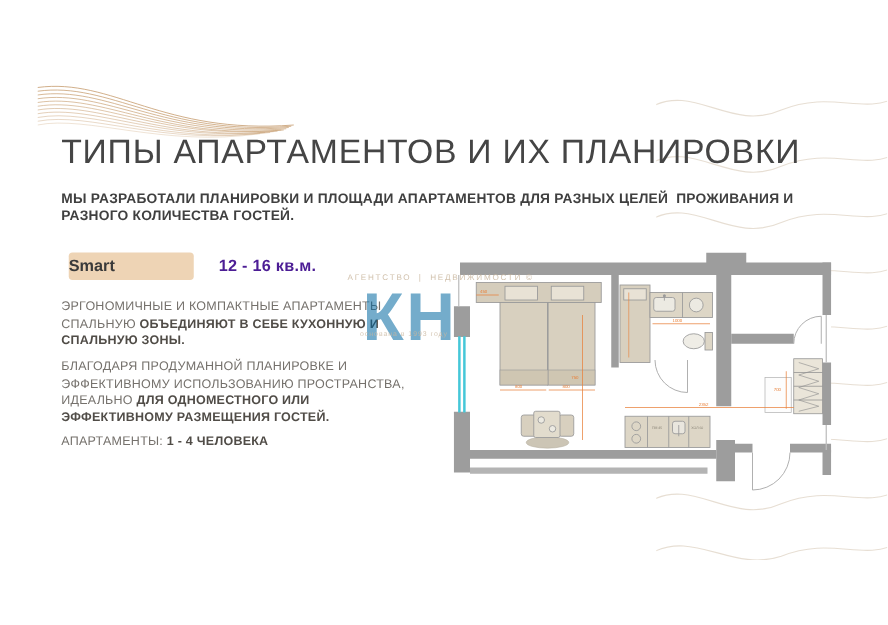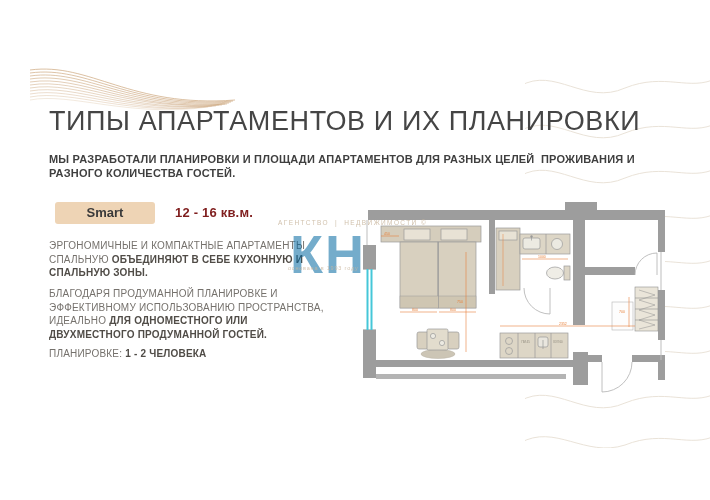--- a/index.html
+++ b/index.html
@@ -15,25 +15,25 @@
     left:49px;top:106px;width:600px;
     font-size:27px;letter-spacing:.6px;color:#454545;font-weight:400;
   }
   .subtitle{
     left:49px;top:152px;width:620px;
     font-size:11px;font-weight:700;color:#3f3f3f;line-height:14px;
     letter-spacing:.2px;white-space:pre-wrap;
   }
   .badge{
     left:55px;top:202px;width:100px;height:22px;border-radius:3px;
-    background:#eed4b5;text-align:center;line-height:22px;
+    background:#eed4b5;line-height:22px;
     font-size:13px;font-weight:700;color:#3a3a3a;
   }
   .area{
-    left:175px;top:205px;font-size:13px;font-weight:700;color:#7f1d1d;letter-spacing:.2px;
+    left:175px;top:205px;font-size:13px;font-weight:700;color:#4c1d95;letter-spacing:.2px;
   }
   .para{
     left:49px;font-size:10px;line-height:13.5px;color:#75716c;letter-spacing:.2px;
   }
   .para b{color:#504c47;}
   .p1{top:239px;width:258px;}
   .p2{top:287px;width:276px;}
   .capacity{top:347px;width:280px;}
   
   .watermark{left:278px;top:219px;width:175px;z-index:5;pointer-events:none;}
@@ -88,23 +88,23 @@
 
   <div class="abs title">ТИПЫ АПАРТАМЕНТОВ И ИХ ПЛАНИРОВКИ</div>
   <div class="abs subtitle">МЫ РАЗРАБОТАЛИ ПЛАНИРОВКИ И ПЛОЩАДИ АПАРТАМЕНТОВ ДЛЯ РАЗНЫХ ЦЕЛЕЙ  ПРОЖИВАНИЯ И
 РАЗНОГО КОЛИЧЕСТВА ГОСТЕЙ.</div>
 
   <div class="abs badge">Smart</div>
   <div class="abs area">12 - 16 кв.м.</div>
 
   <div class="abs para p1"><span>ЭРГОНОМИЧНЫЕ И КОМПАКТНЫЕ АПАРТАМЕНТЫ СПАЛЬНУЮ </span><b>ОБЪЕДИНЯЮТ В СЕБЕ КУХОННУЮ И СПАЛЬНУЮ ЗОНЫ.</b></div>
 
-  <div class="abs para p2"><span>БЛАГОДАРЯ ПРОДУМАННОЙ ПЛАНИРОВКЕ И ЭФФЕКТИВНОМУ ИСПОЛЬЗОВАНИЮ ПРОСТРАНСТВА, ИДЕАЛЬНО </span><b>ДЛЯ ОДНОМЕСТНОГО ИЛИ ДВУХМЕСТНОГО ПРОДУМАННОЙ ГОСТЕЙ.</b></div>
-
-  <div class="abs para capacity"><span>ПЛАНИРОВКЕ: </span><b>1 - 2 ЧЕЛОВЕКА</b></div>
+  <div class="abs para p2"><span>БЛАГОДАРЯ ПРОДУМАННОЙ ПЛАНИРОВКЕ И ЭФФЕКТИВНОМУ ИСПОЛЬЗОВАНИЮ ПРОСТРАНСТВА, ИДЕАЛЬНО </span><b>ДЛЯ ОДНОМЕСТНОГО ИЛИ ЭФФЕКТИВНОМУ РАЗМЕЩЕНИЯ ГОСТЕЙ.</b></div>
+
+  <div class="abs para capacity"><span>АПАРТАМЕНТЫ: </span><b>1 - 4 ЧЕЛОВЕКА</b></div>
 
   <div class="abs watermark">
     <div class="wm-top"><span>АГЕНТСТВО</span><span class="sep">|</span><span>НЕДВИЖИМОСТИ ©</span></div>
     <div class="wm-big">КН</div>
     <div class="wm-small">основана в 1993 году</div>
   </div>
 
   <svg class="abs plan" width="302" height="195" viewBox="0 0 302 195">
 
     <rect x="0" y="0" width="302" height="182" fill="#ffffff"></rect>

